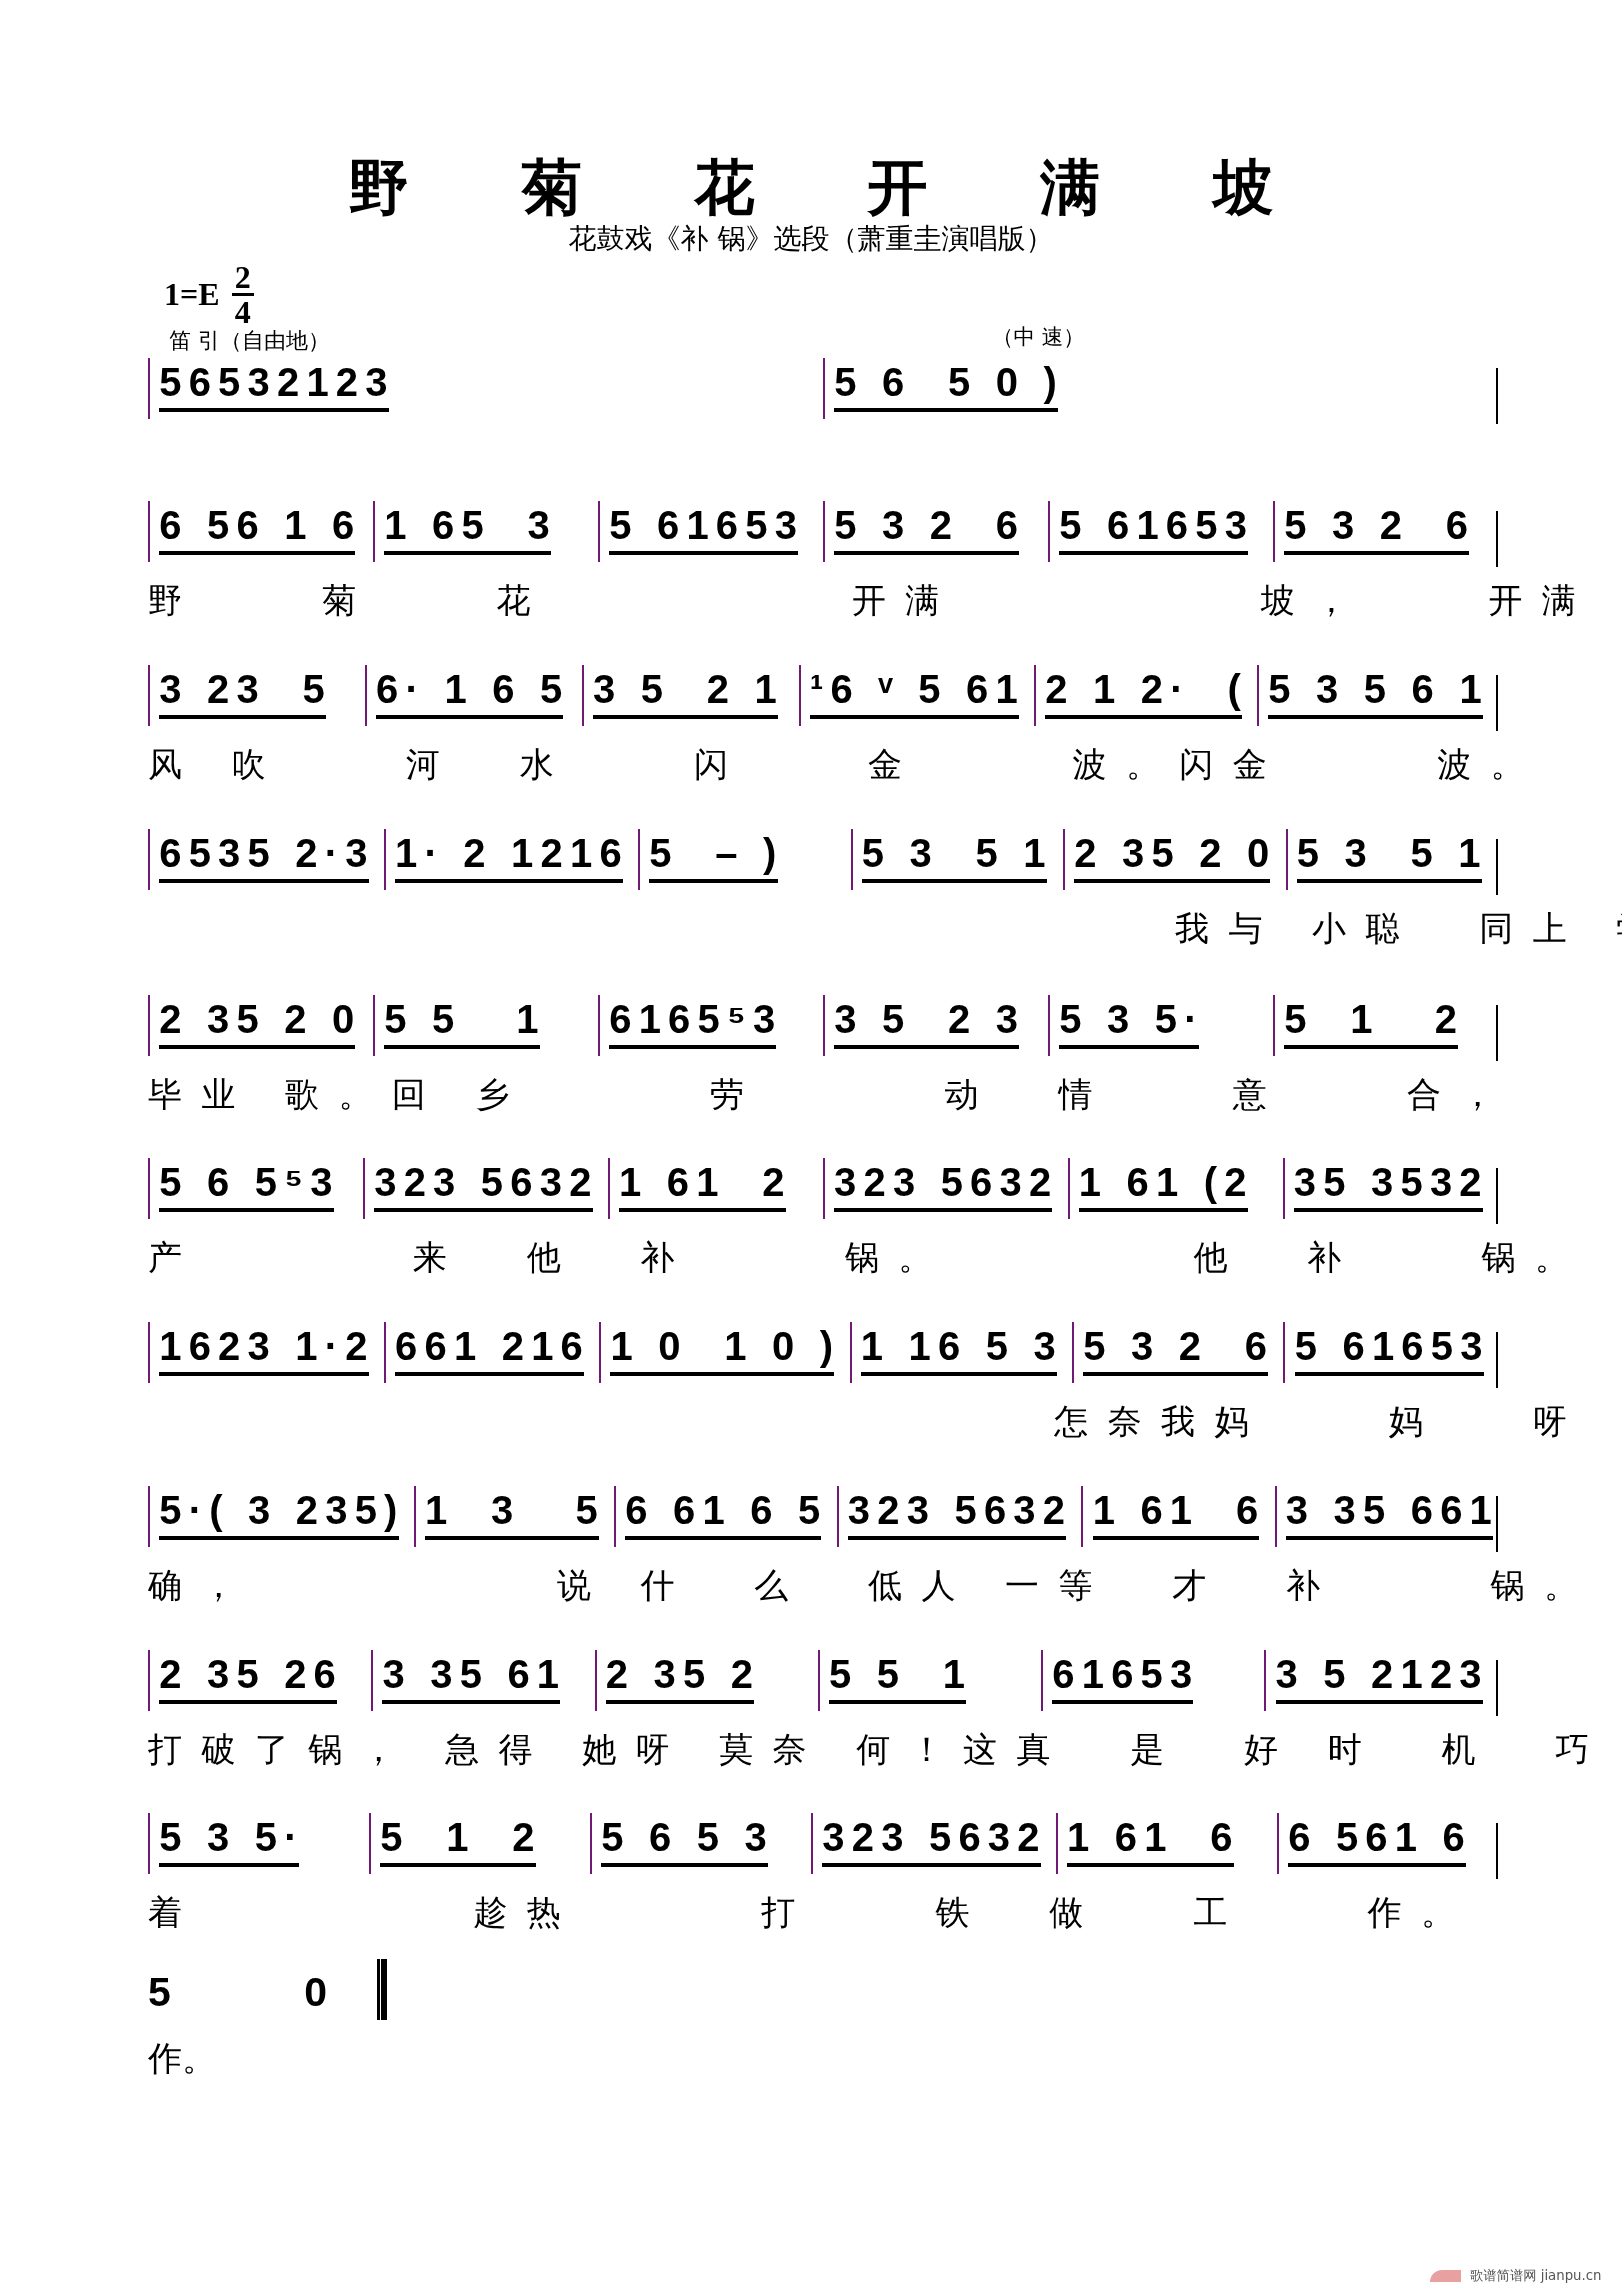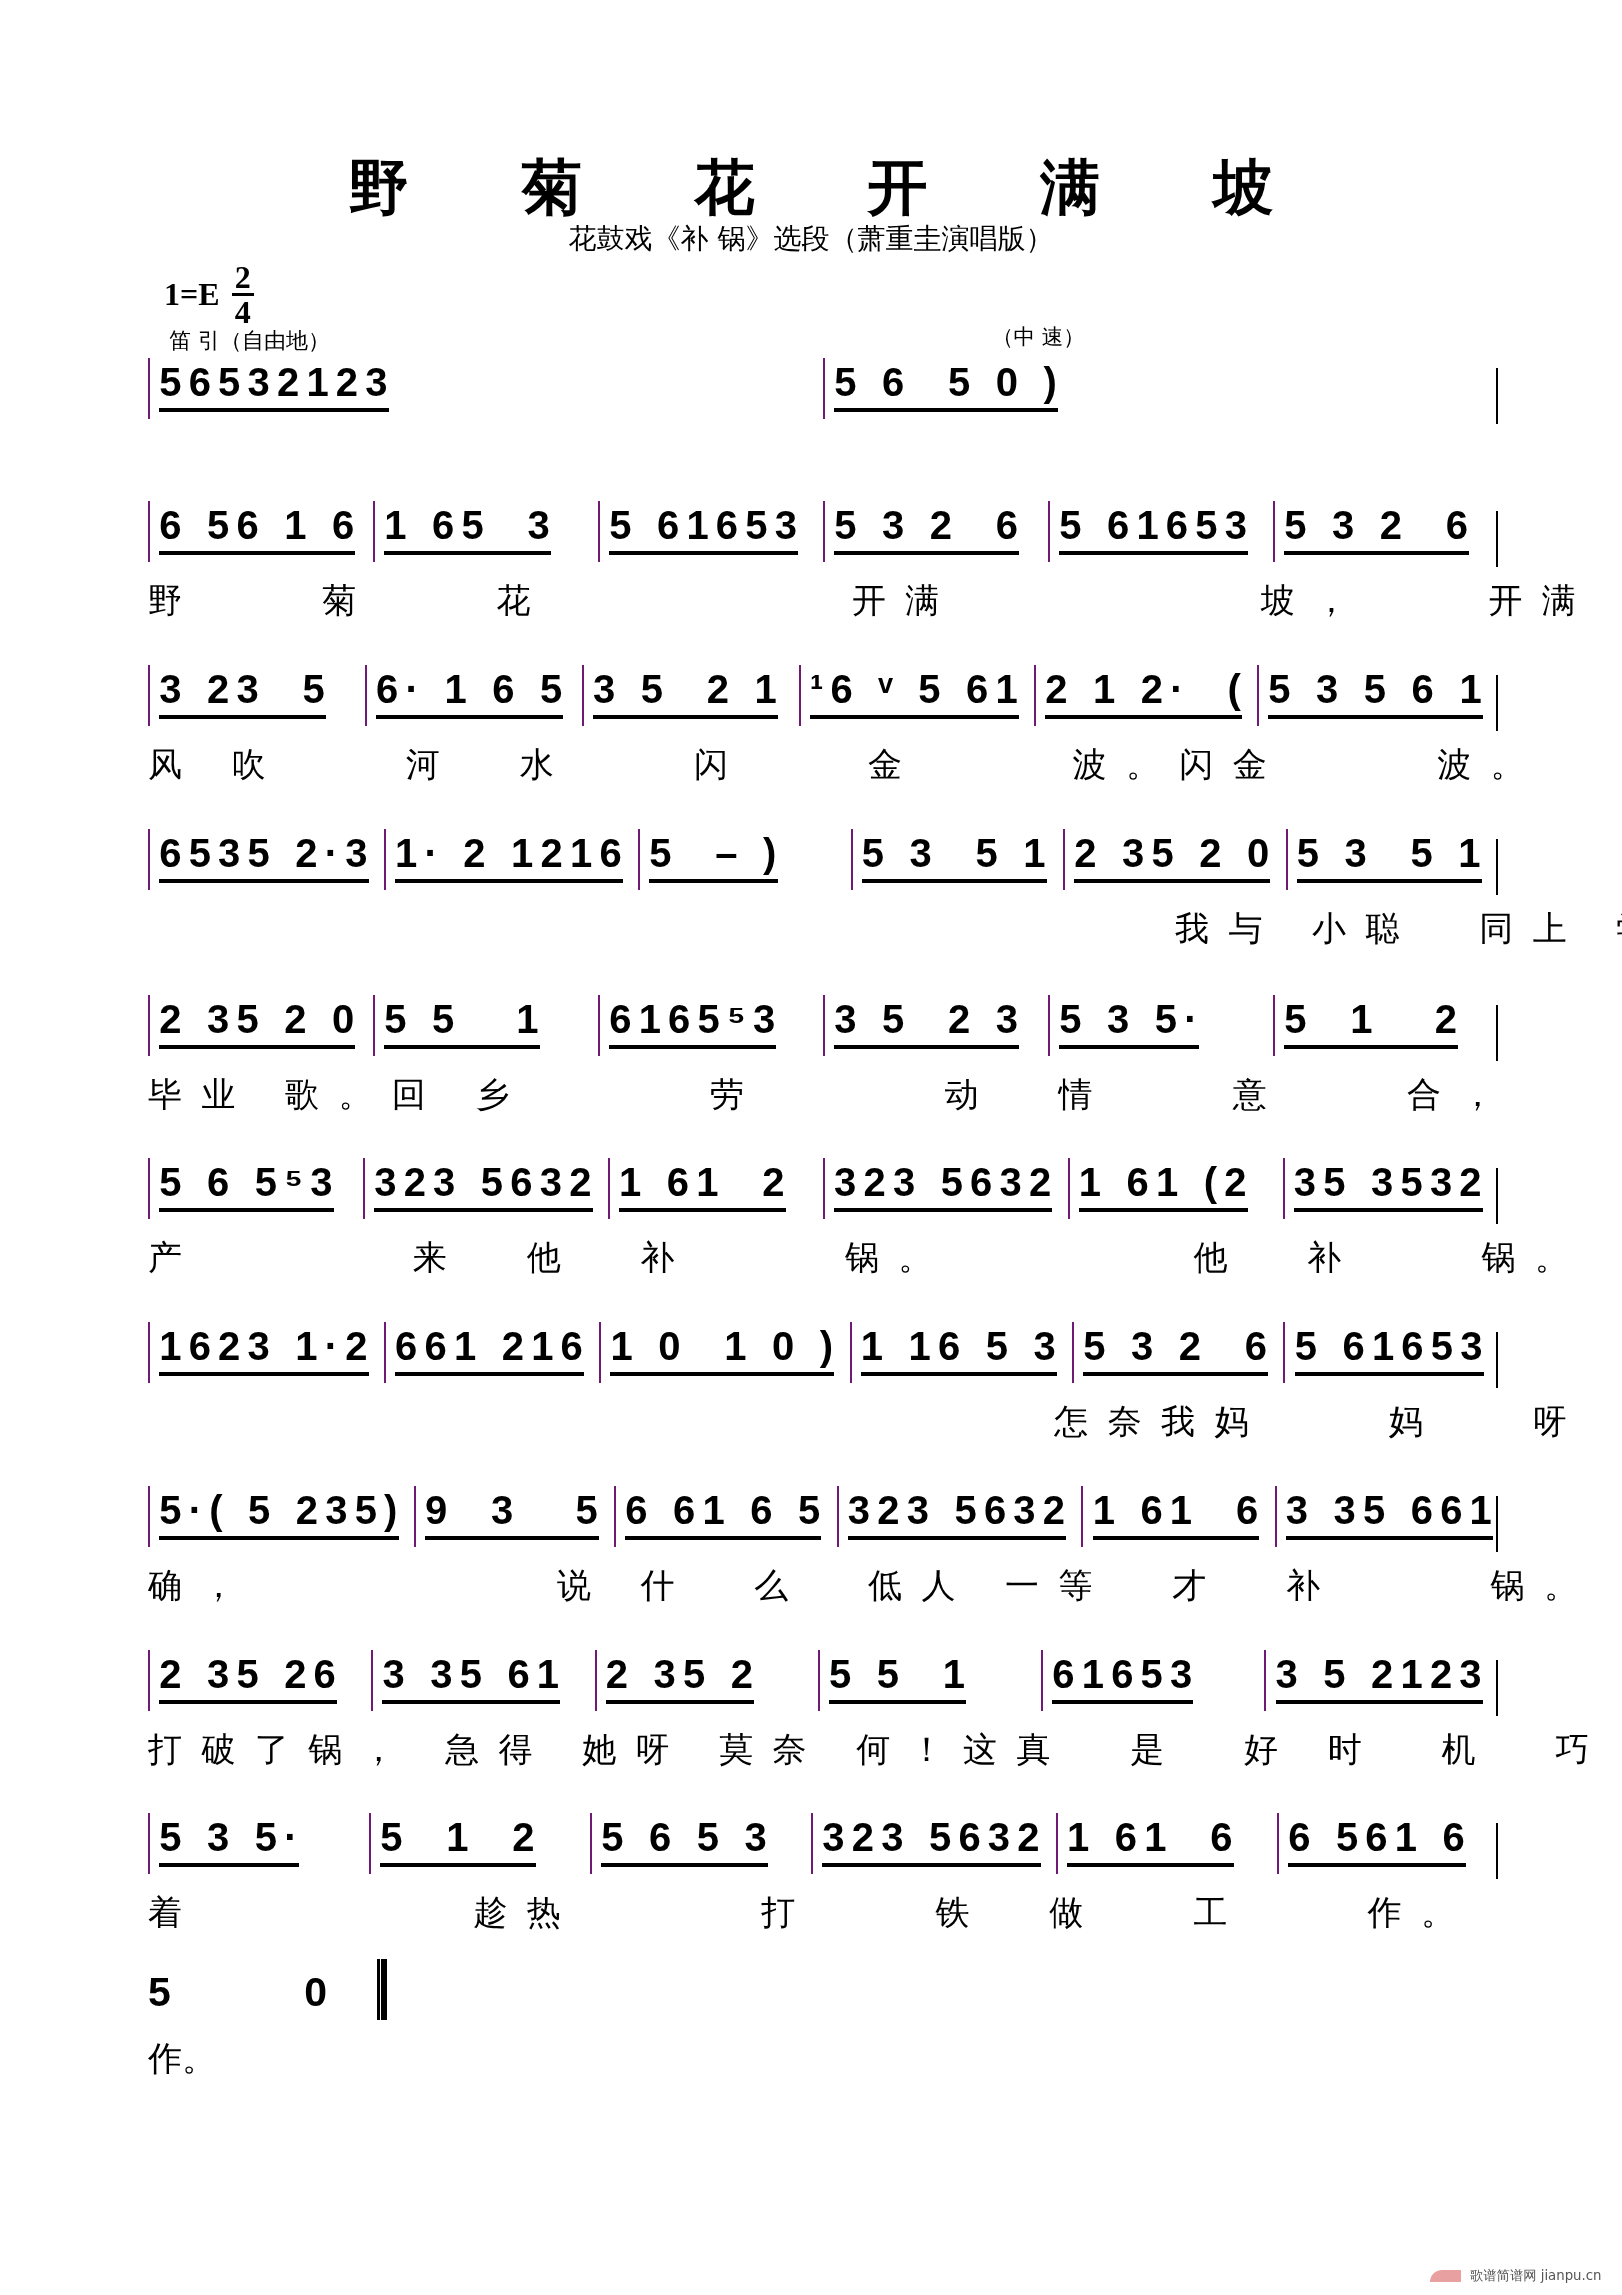--- a/index.html
+++ b/index.html
@@ -126,22 +126,22 @@
         <div class="measure barl"><span class="notes">1 0  1 0 )</span></div>
         <div class="measure barl"><span class="notes">1 16 5 3</span></div>
         <div class="measure barl"><span class="notes">5 3 2  6</span></div>
         <div class="measure barl"><span class="notes">5 61653</span></div>
       </div>
       <div class="endbar"></div>
       <div class="lyrics">                              怎奈我妈    妈   呀    思想  不  正</div>
     </div>
     <div class="row" style="top: 1486px;">
       <div class="measures">
-        <div class="measure barl"><span class="notes">5·( 5 235)</span></div>
-        <div class="measure barl"><span class="notes">9  3   5</span></div>
+        <div class="measure barl"><span class="notes">5·( 3 235)</span></div>
+        <div class="measure barl"><span class="notes">1  3   5</span></div>
         <div class="measure barl"><span class="notes">6 61 6 5</span></div>
         <div class="measure barl"><span class="notes">323 5632</span></div>
         <div class="measure barl"><span class="notes">1 61  6</span></div>
         <div class="measure barl"><span class="notes">3 35 661</span></div>
       </div>
       <div class="endbar"></div>
       <div class="lyrics">确，          说 什  么  低人 一等  才  补     锅。      前天 妈妈</div>
     </div>
     <div class="row" style="top: 1650px;">
       <div class="measures">

